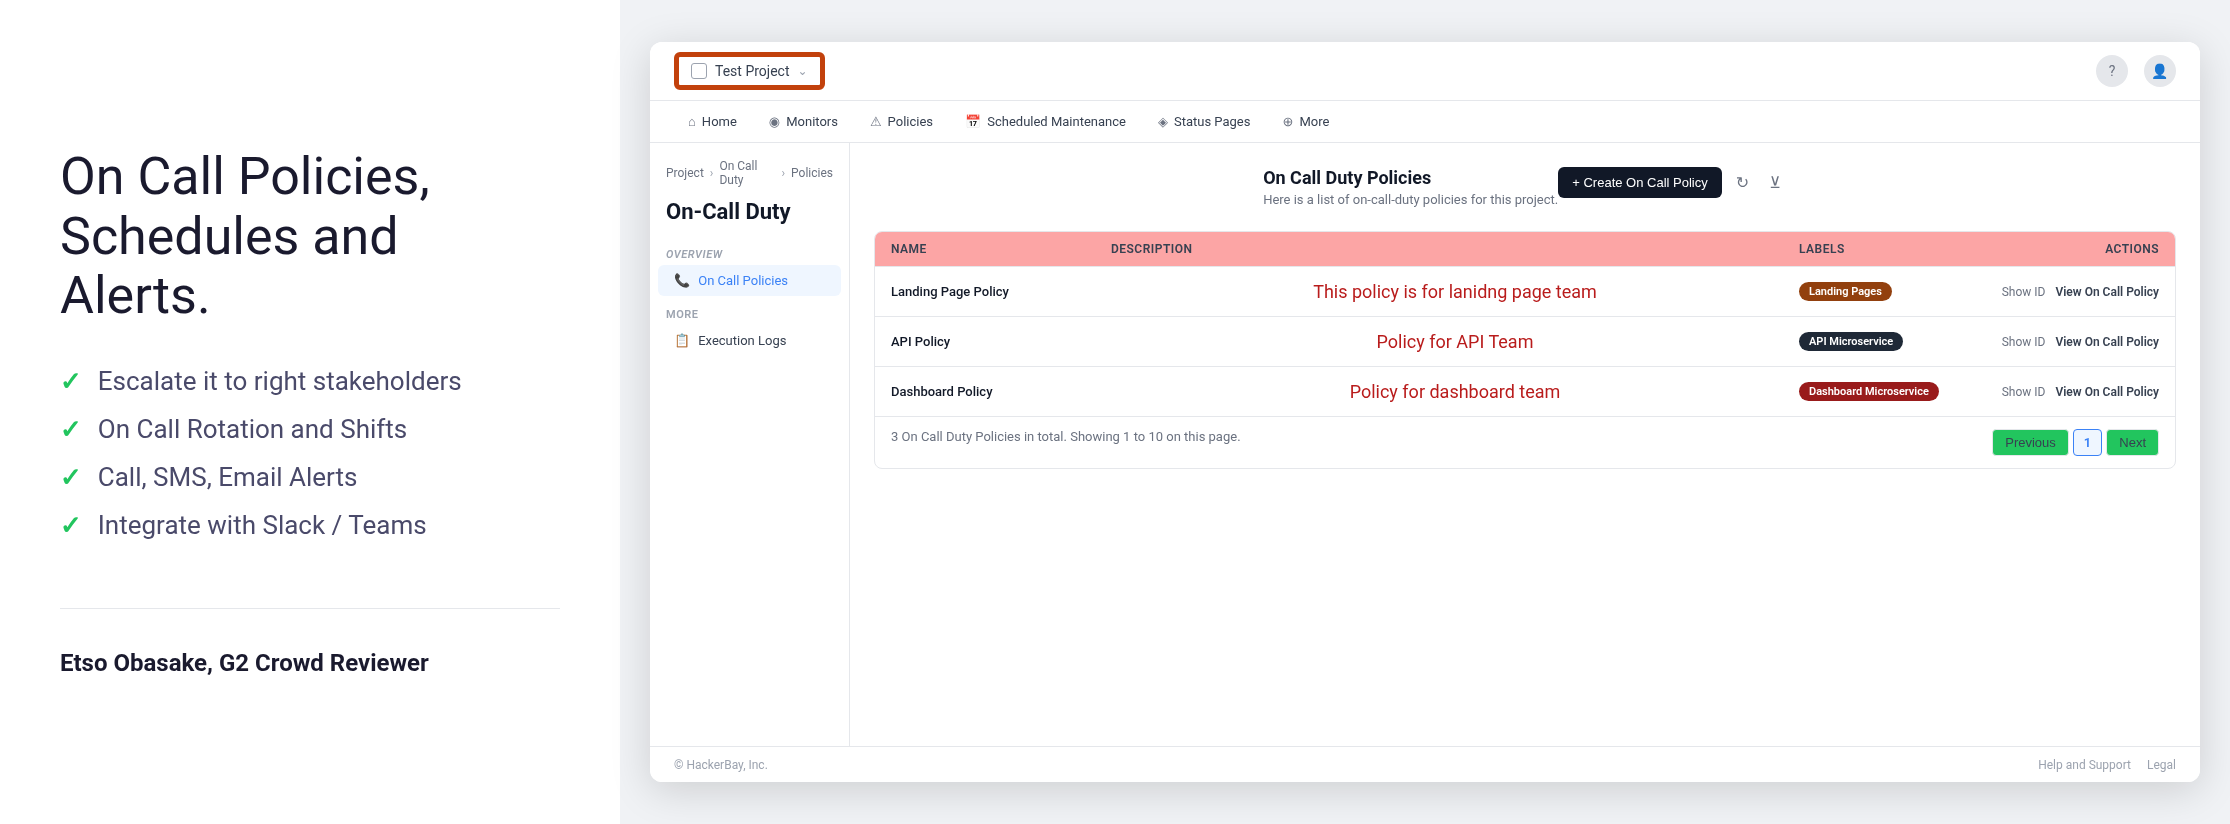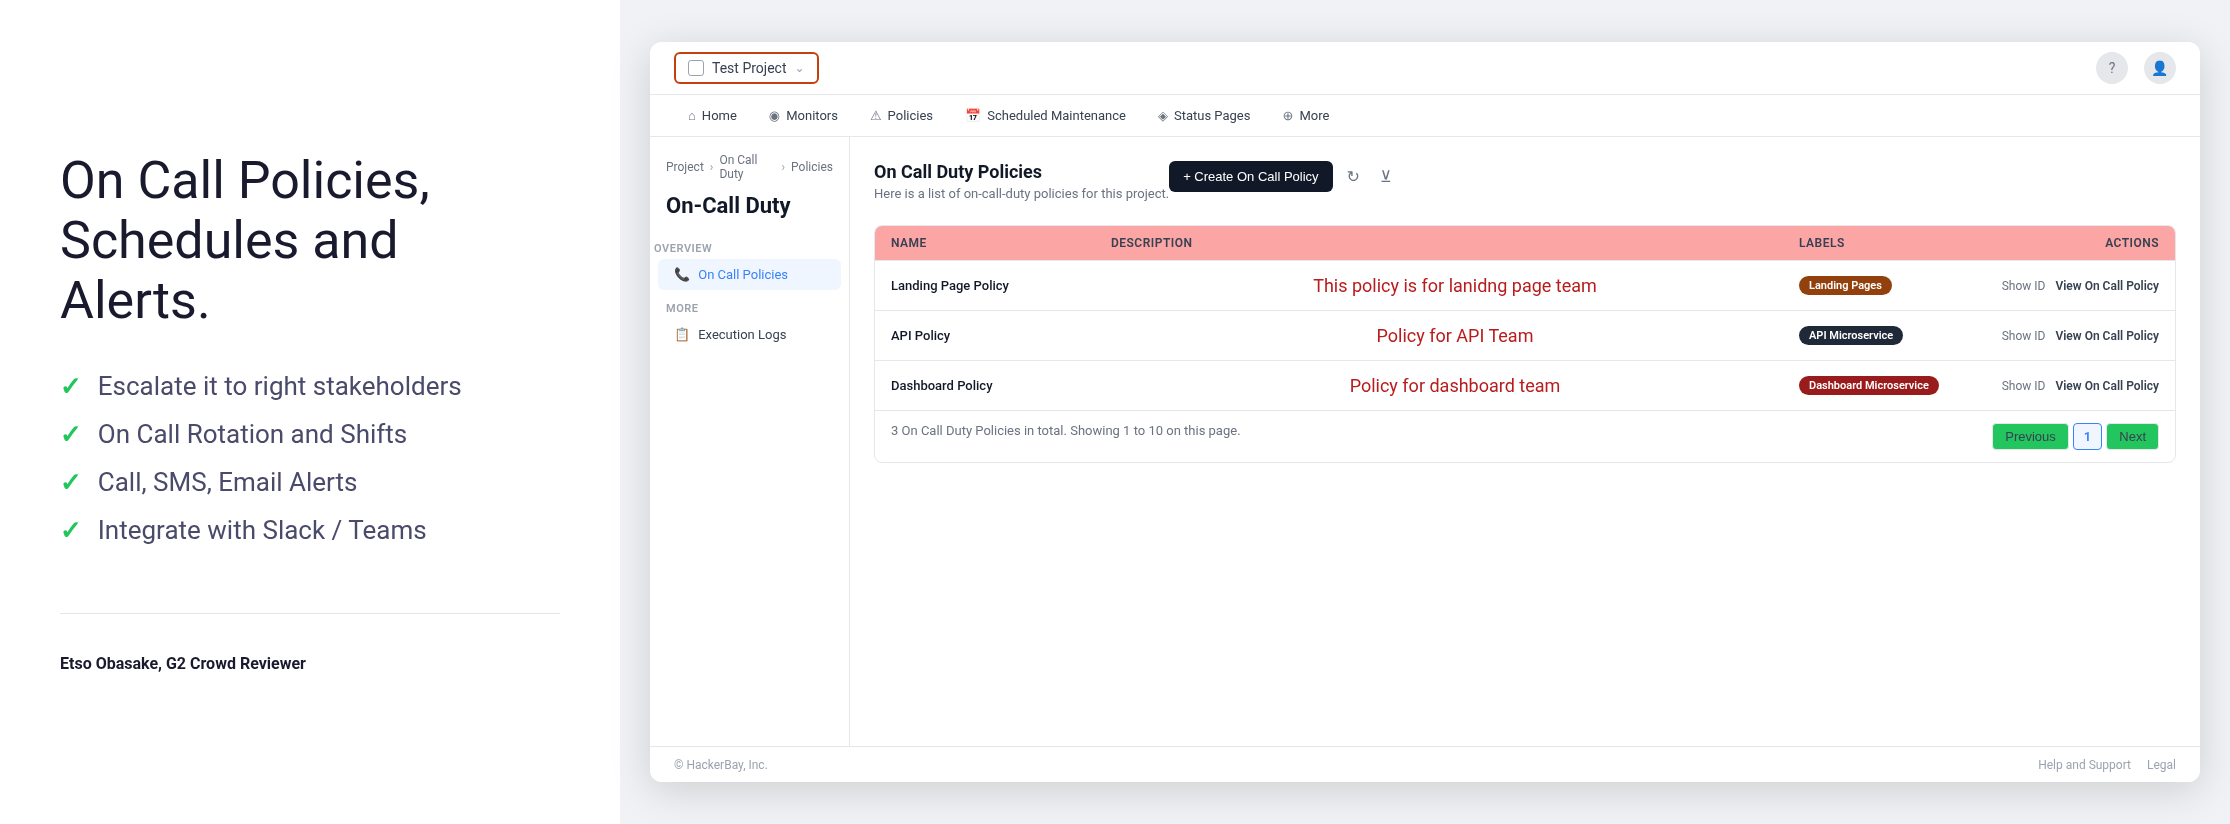--- a/index.html
+++ b/index.html
@@ -52,21 +52,21 @@
       border-top: 1px solid #e5e7eb;
       margin-bottom: 40px;
     }
     .quote {
       font-size: 22px;
       color: #555;
       margin-bottom: 20px;
       line-height: 1.5;
     }
     .reviewer {
-      font-size: 16px;
+      font-size: 24px;
       font-weight: 700;
       color: #1a1a2e;
     }
 
     
     .right-panel {
       flex: 1;
       display: flex;
       align-items: center;
       justify-content: center;
@@ -93,21 +93,21 @@
       justify-content: space-between;
       padding: 10px 24px;
       border-bottom: 1px solid #e5e7eb;
       background: #fff;
       min-height: 52px;
     }
     .project-selector {
       display: flex;
       align-items: center;
       gap: 8px;
-      border: 2px solid #c2410c;
+      border: 5px solid #c2410c;
       border-radius: 6px;
       padding: 6px 12px;
       font-size: 14px;
       color: #374151;
       cursor: pointer;
       background: #fff;
     }
     .project-selector .square-icon {
       width: 16px;
       height: 16px;
@@ -184,26 +184,27 @@
       color: #6b7280;
     }
     .breadcrumb-sep { color: #9ca3af; }
     .page-title {
       padding: 0 16px 16px;
       font-size: 22px;
       font-weight: 700;
       color: #111827;
     }
     .sidebar-section-label {
-      padding: 8px 4px 4px;
+      padding: 8px 16px 4px;
       font-size: 11px;
       color: #9ca3af;
       font-weight: 600;
       text-transform: uppercase;
       letter-spacing: 0.05em;
+      font-style: italic;
     }
     .sidebar-item {
       display: flex;
       align-items: center;
       gap: 8px;
       padding: 8px 16px;
       font-size: 13px;
       color: #374151;
       cursor: pointer;
       border-radius: 6px;
@@ -228,21 +229,21 @@
     .main-content {
       flex: 1;
       padding: 24px;
       overflow-y: auto;
       background: #fff;
     }
 
     .policies-header {
       display: flex;
       align-items: flex-start;
-      justify-content: flex-start;
+      justify-content: center;
       margin-bottom: 24px;
     }
     .policies-title {
       font-size: 18px;
       font-weight: 700;
       color: #111827;
       margin-bottom: 4px;
     }
     .policies-subtitle {
       font-size: 13px;

